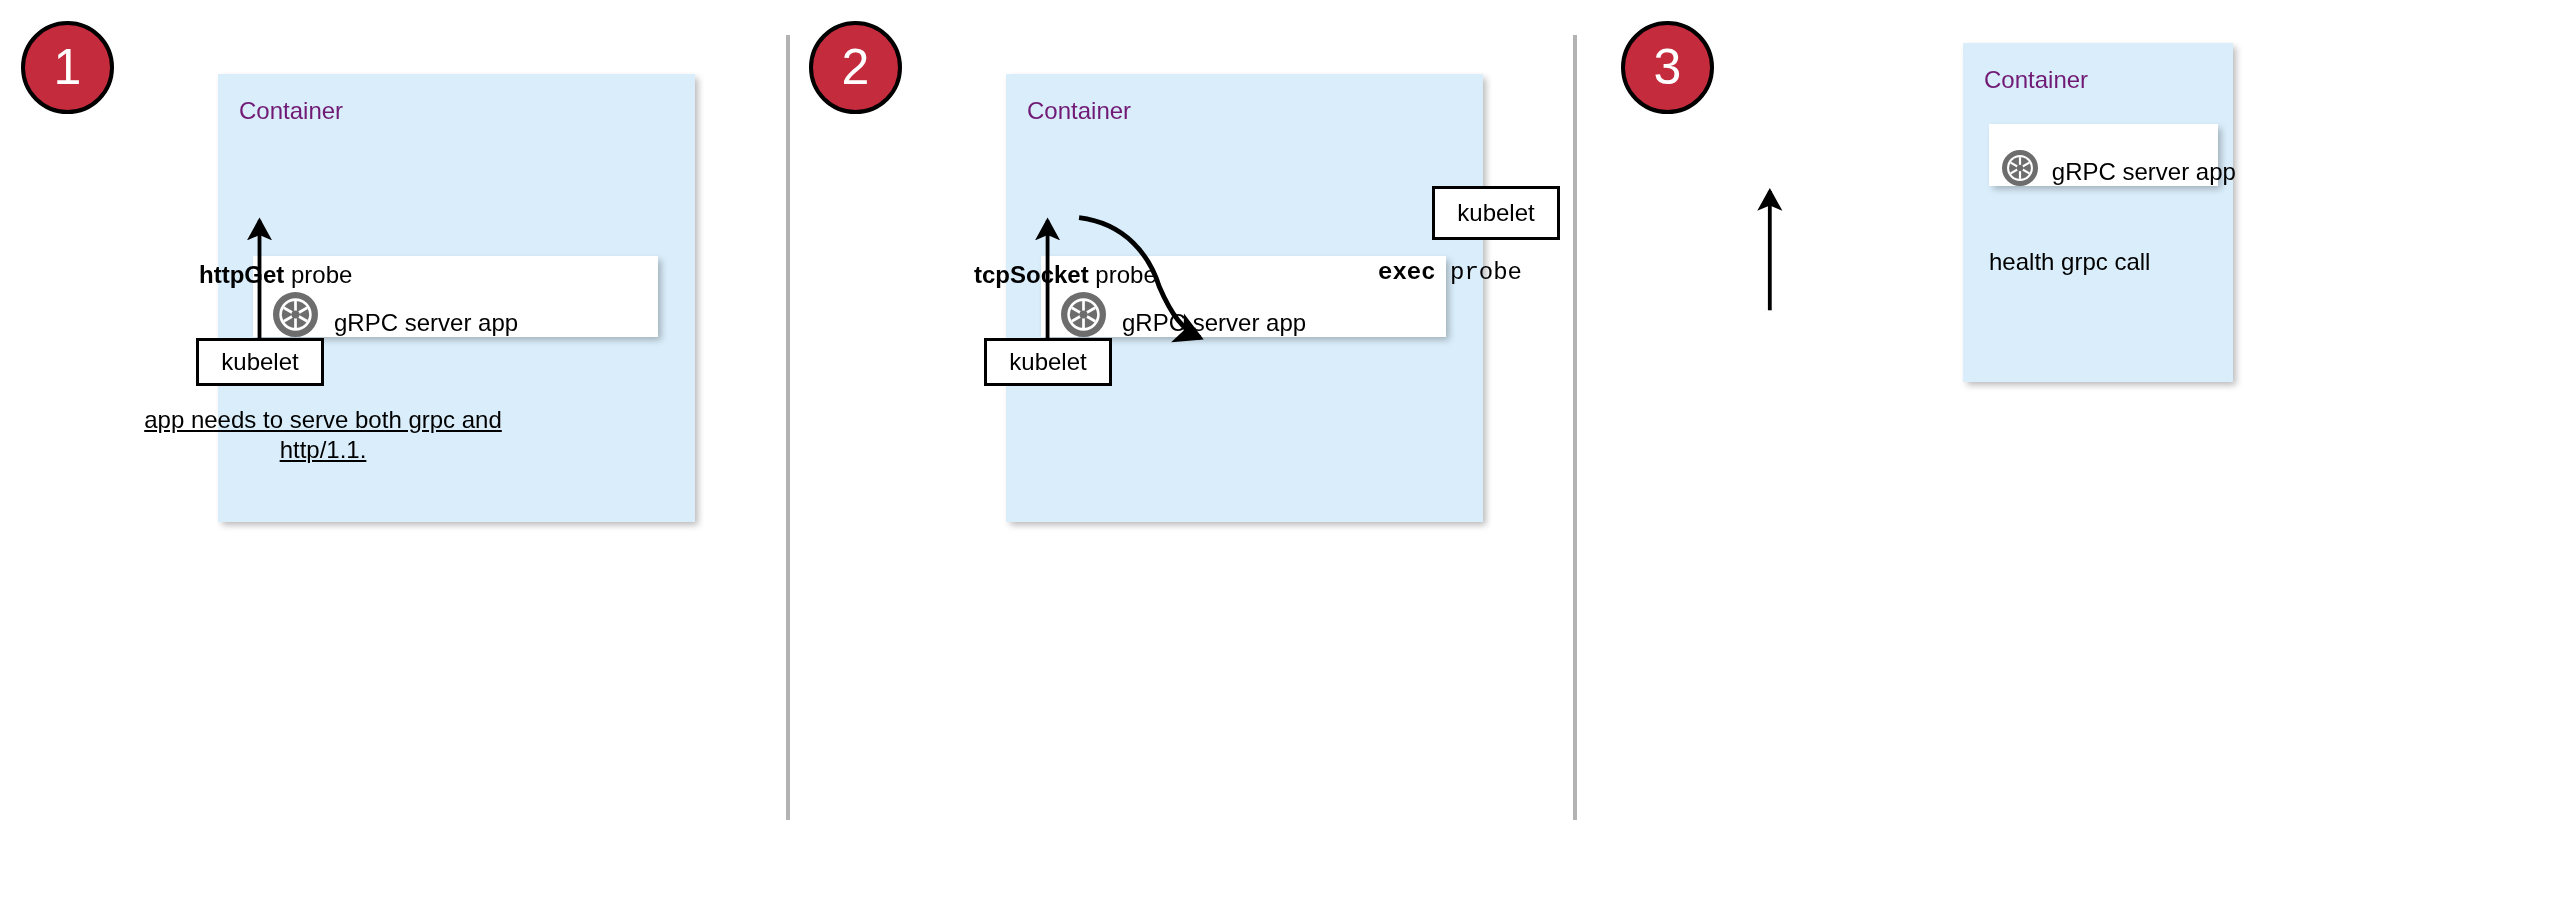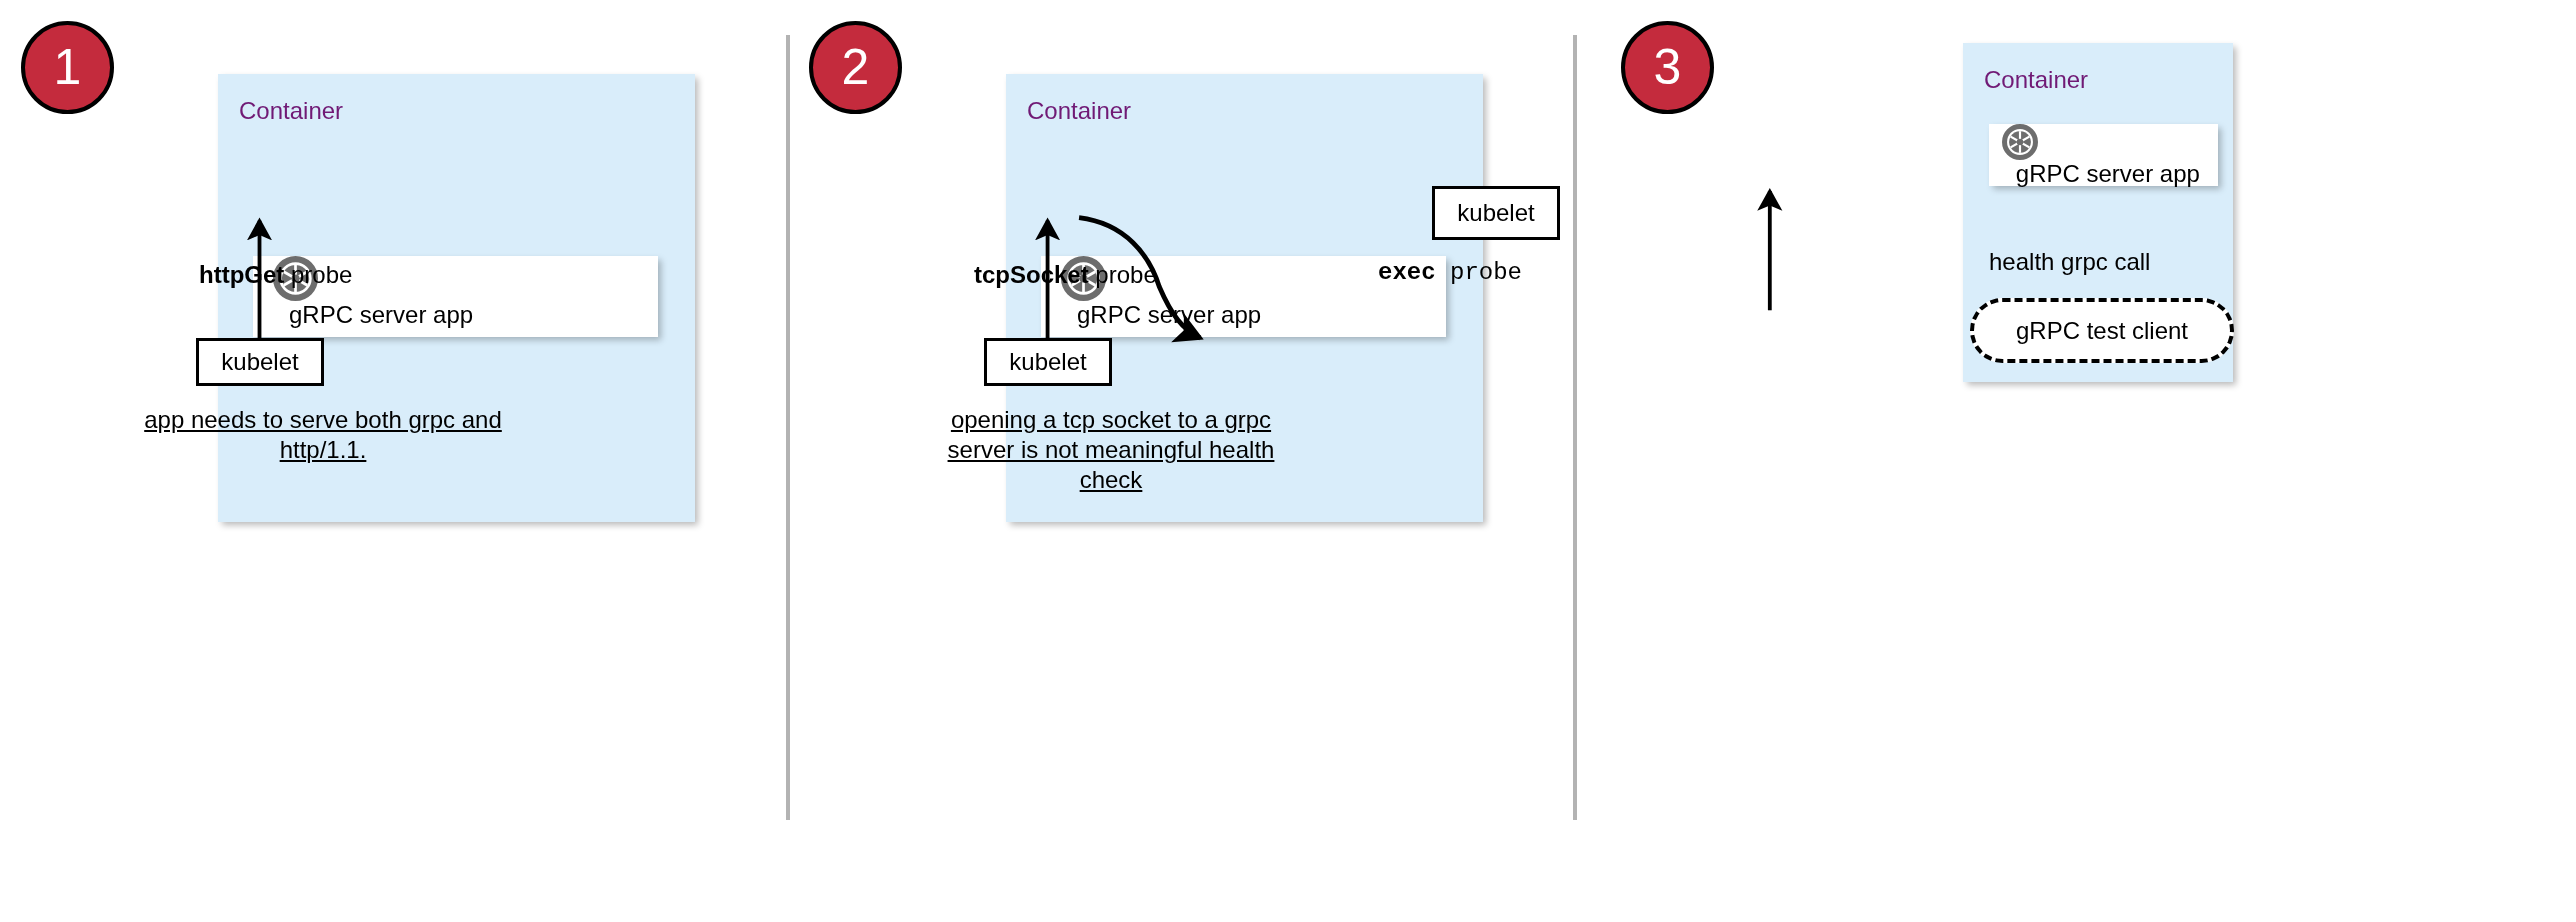--- a/index.html
+++ b/index.html
@@ -67,24 +67,23 @@
     color: #701a75;
     white-space: nowrap;
   }
 
   
   .app-card {
     position: absolute;
     background: #ffffff;
     box-shadow: 3.8px 3.8px 6.7px rgba(0,0,0,0.26);
     display: flex;
-    align-items: flex-start;
+    align-items: flex-end;
     box-sizing: border-box;
     padding-left: 20px;
-    flex-direction: column;
   }
   .grpc-icon {
     width: 45px;
     height: 45px;
     flex: 0 0 auto;
   }
   .app-card-label {
     font-size: 24px;
     margin-left: 16px;
     white-space: nowrap;
@@ -225,21 +224,20 @@
   </div>
 
   <div class="edge-label" style="left:186px; top:261px;">
     <b>tcpSocket</b><span> probe</span>
   </div>
 
   <div class="kubelet-box" style="left:196px; top:338px; width:128px; height:48px;">
     <span>kubelet</span>
   </div>
 
-  <div class="caption" style="left:132px; top:405px; width:382px;">opening a tcp socket to a grpc server is not meaningful health check</div>
 
 </div>
 
 <div class="panel" id="panel-3">
 
   <div class="step-badge" style="left:46px; top:21px;">3</div>
 
   <div class="container-box" style="left:388px; top:43px; width:270px; height:339px;">
     <div class="container-label">Container</div>
   </div>
@@ -271,23 +269,20 @@
   <div class="kubelet-box" style="left:-143px; top:186px; width:128px; height:54px;">
     <span>kubelet</span>
   </div>
 
   <div class="edge-label" style="left:-197px; top:259px;font-family:Liberation Mono, monospace;">
     <b>exec</b><span> probe</span>
   </div>
 
   <div class="edge-label" style="left:414px; top:248px;">health grpc call</div>
 
-  <div class="test-client-box" style="left:395px; top:298px; width:264px; height:65px;">
-    <span>gRPC test client</span>
-  </div>
 
 
 </div>
 
 <svg class="arrows" viewBox="0 0 2700 967">
   <defs>
     <marker id="arrowhead" markerWidth="7" markerHeight="7" refX="5.2" refY="3.5" orient="auto" markerUnits="strokeWidth">
       <path d="M0,0.2 L6,3.5 L0,6.8 L1.4,3.5 Z" fill="#000000"></path>
     </marker>
   </defs>

